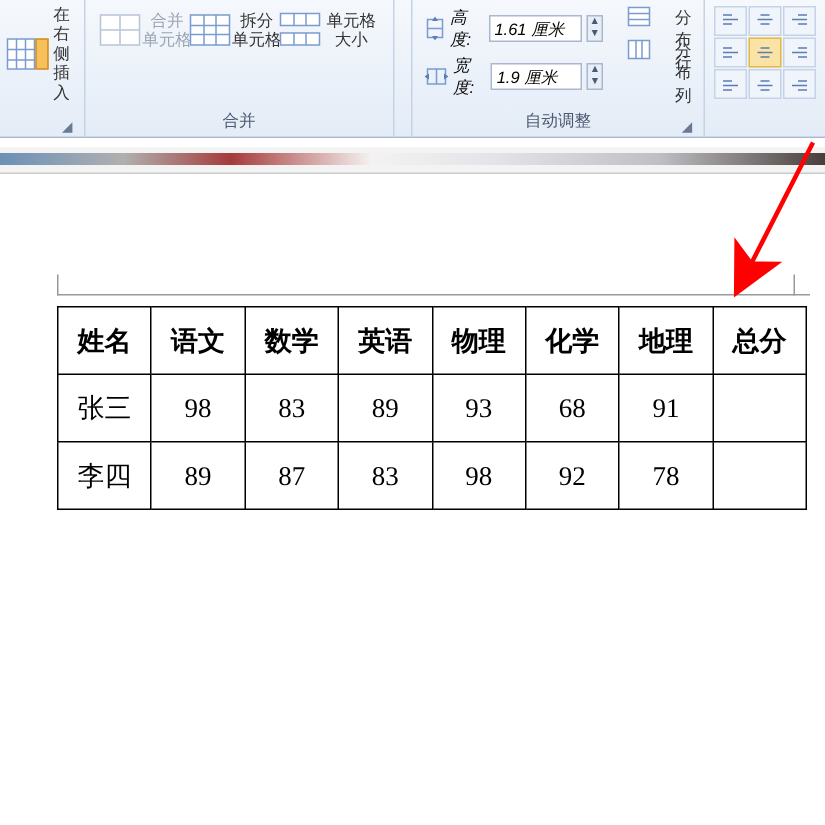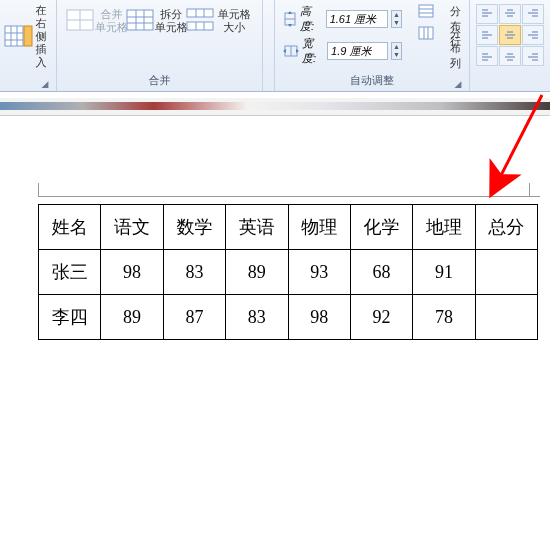--- a/index.html
+++ b/index.html
@@ -33,21 +33,21 @@
   .ruler { height: 18px; background:#f3f3f3; border-bottom:1px solid #ccc; margin-top:6px; position:relative; }
   .ruler-color { position:absolute; left:0; right:0; top:4px; height:8px; background:linear-gradient(90deg,#6c90b7 0%, #b0b0b0 15%, #a53b3a 28%, #f4f2f1 45%, #e3e4e9 60%, #bfbec3 80%, #473e3b 100%);}
   
   .page { background:#fff; padding: 80px 10px 0 38px; }
   .rule-top { border-top:1px solid #999; height:8px; position:relative; }
   .rule-top::before { content:""; position:absolute; left:0; top:-14px; width:1px; height:14px; background:#999;}
   .rule-top::after { content:""; position:absolute; right:10px; top:-14px; width:1px; height:14px; background:#999;}
   
   table.data { border-collapse: collapse; width: 500px; }
   table.data td, table.data th { border:1.5px solid #000; text-align:center; font-size:18px; padding:10px 4px; font-weight:normal; font-family: SimSun, serif;}
-  table.data th { font-weight:normal; }
+  table.data th { font-weight:bold; }
   
   
   .arrow { position:absolute; pointer-events:none; }
   
   
   svg { display:block; }
 </style>
 </head>
 <body>
 

